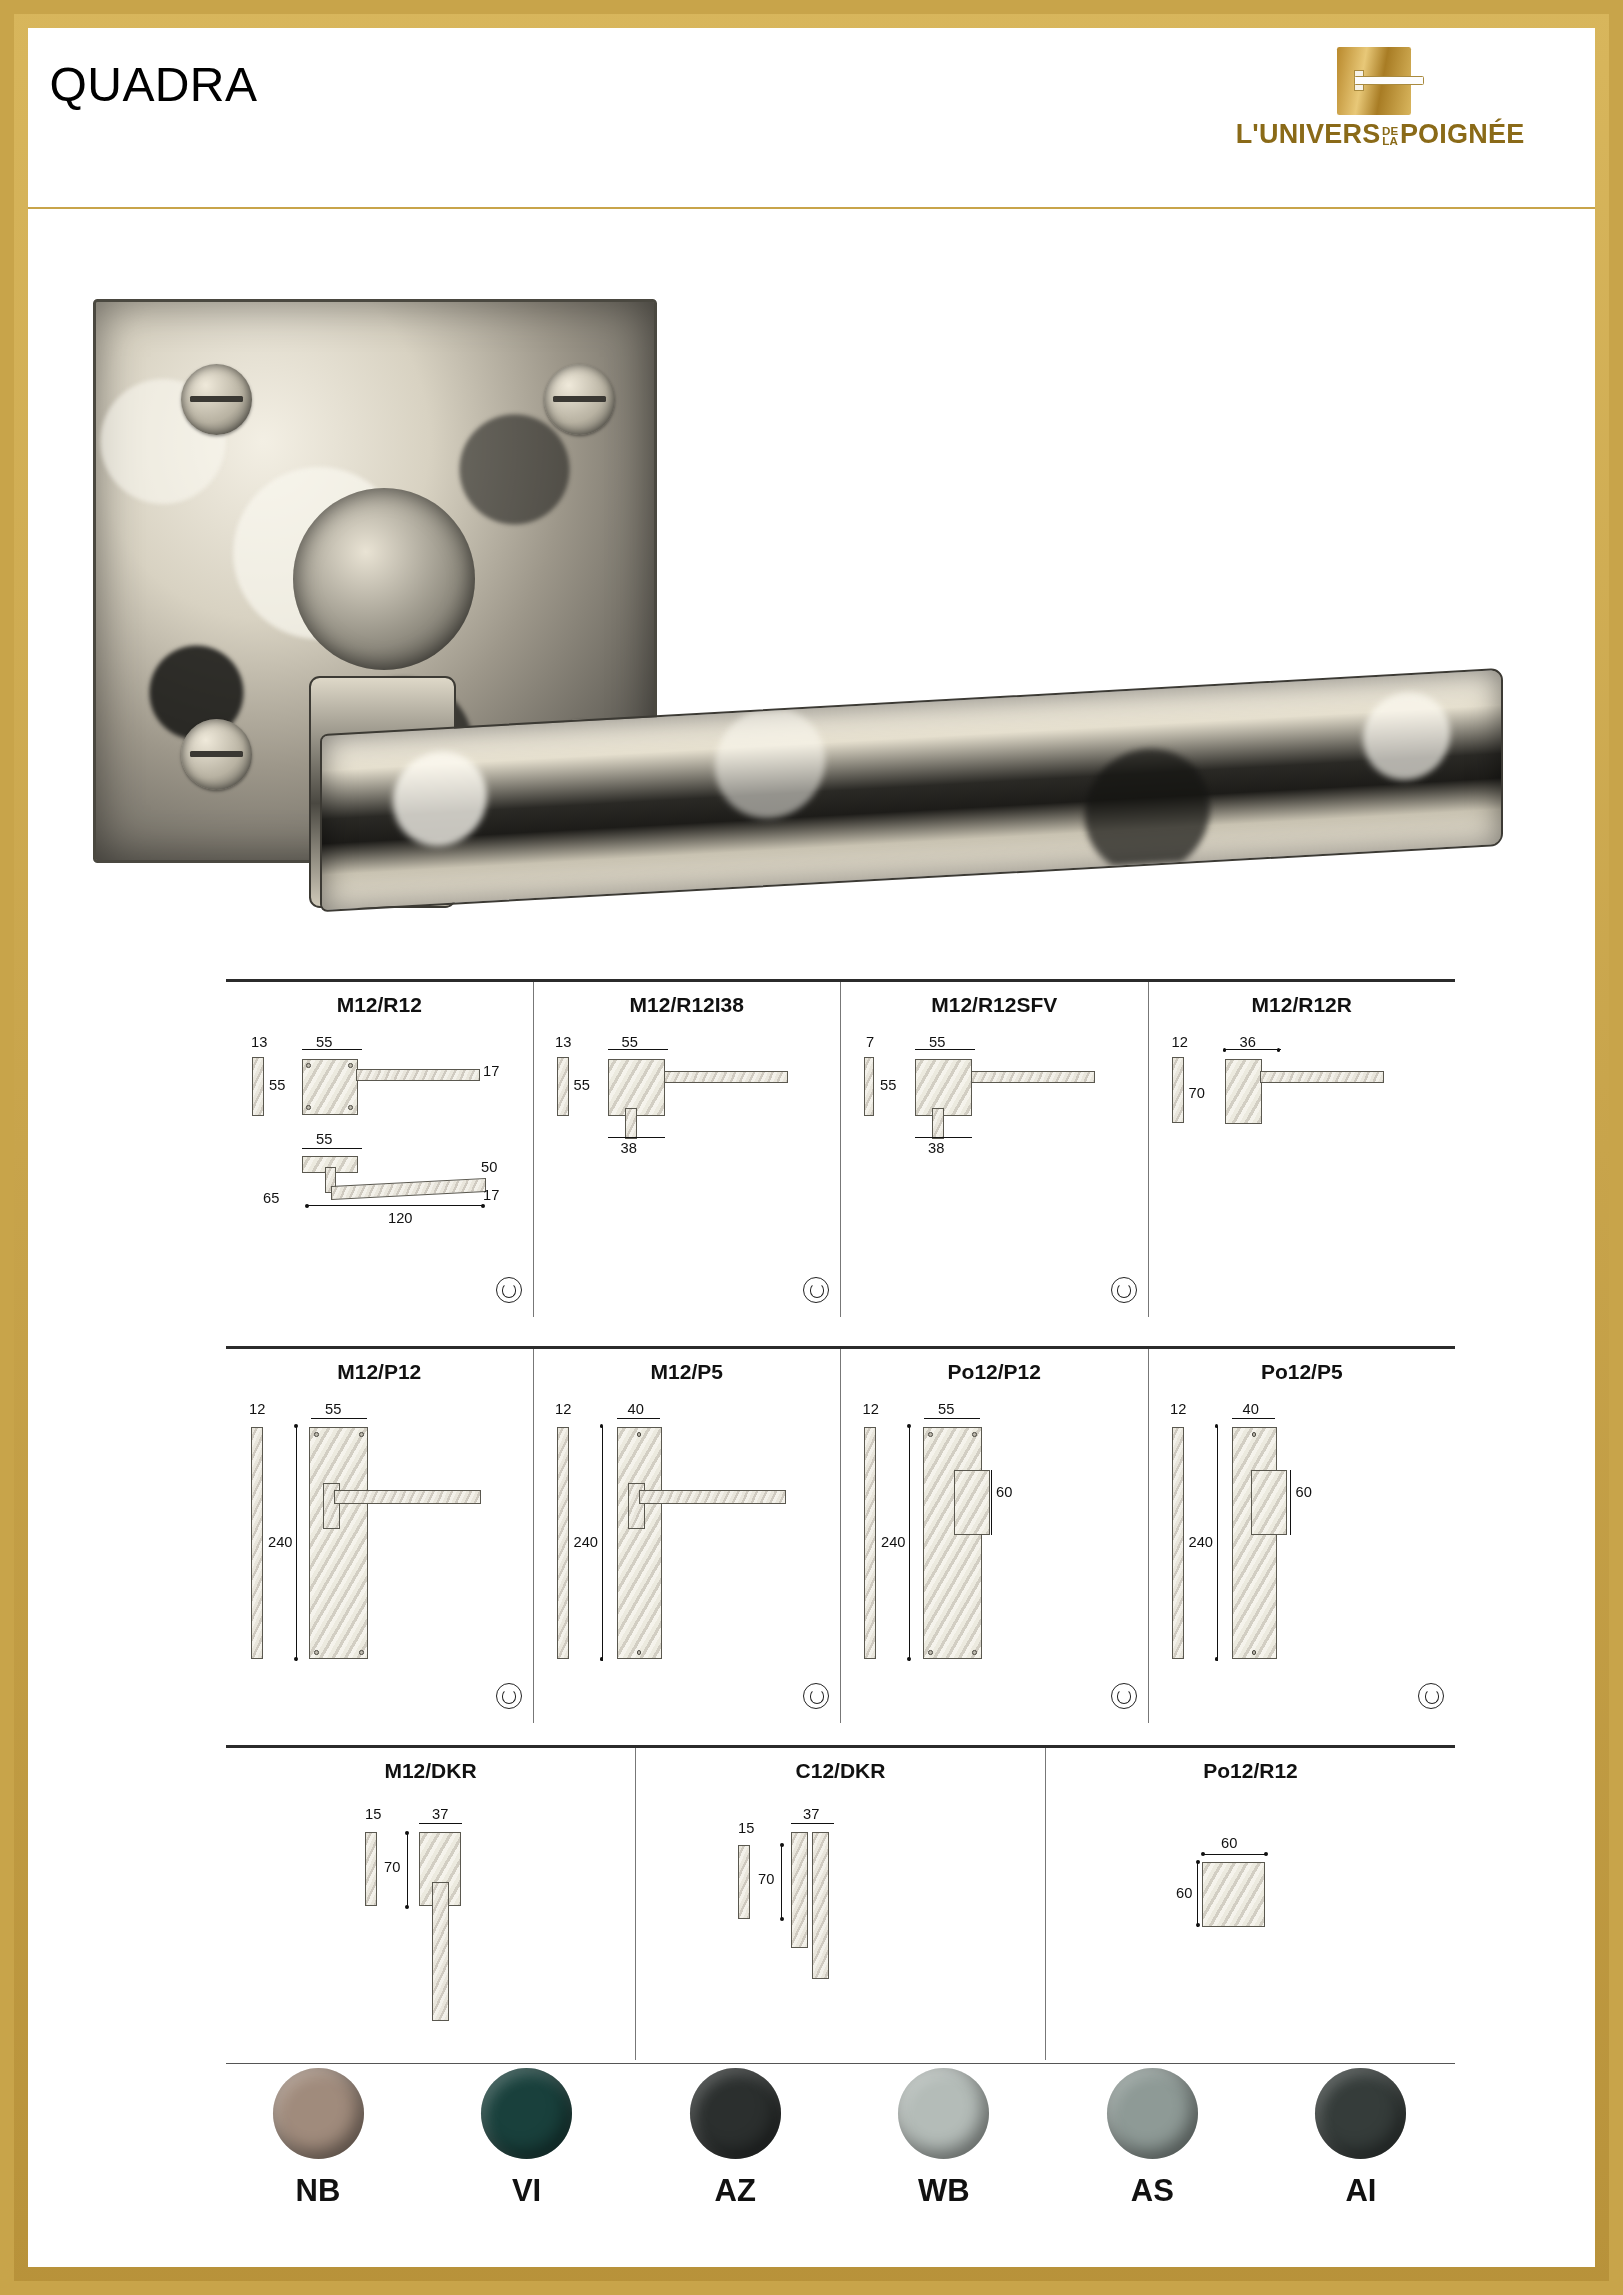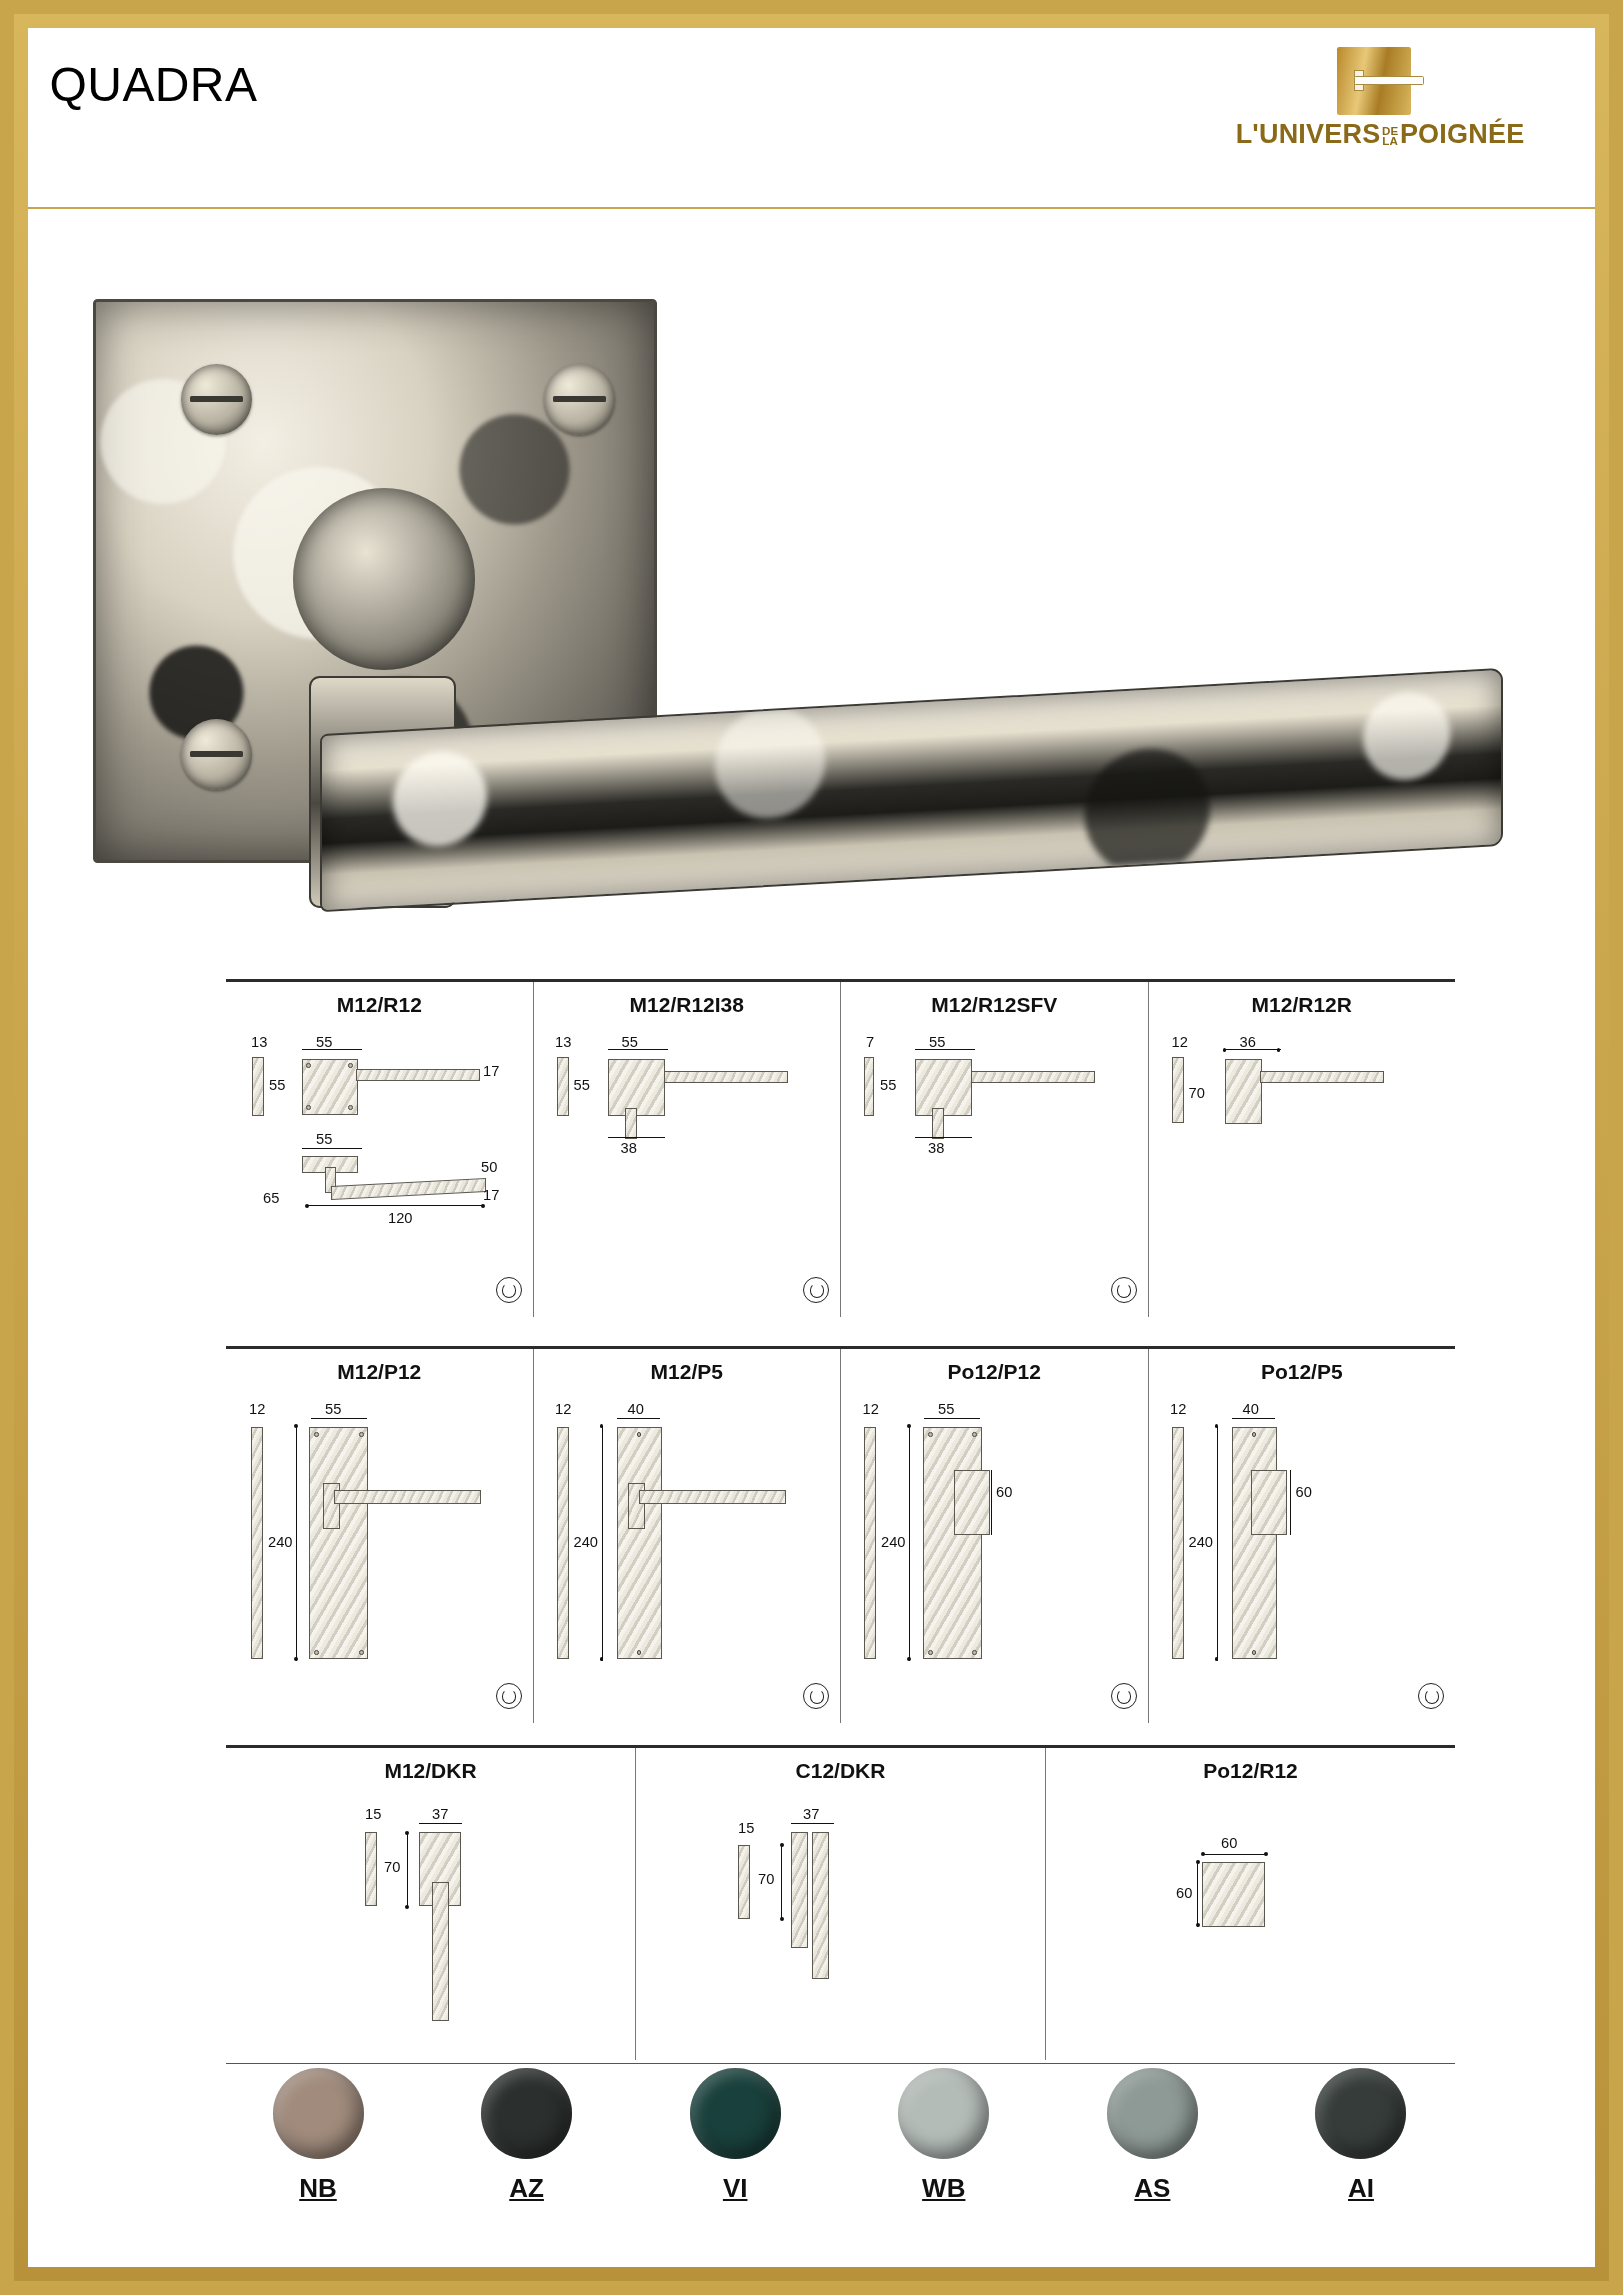--- a/index.html
+++ b/index.html
@@ -290,24 +290,23 @@
     text-align: center;
   }
   .swatch {
     width: 91px; height: 91px;
     border-radius: 50%;
     margin: 0 auto;
     box-shadow: inset -6.2px -7.7px 17px rgba(0,0,0,0.45), inset 4.6px 6.2px 14px rgba(255,255,255,0.25);
   }
   .finish-label {
     margin-top: 14px;
-    font-size: 26px;
+    font-size: 31px;
     font-weight: bold;
     color: #111;
-    text-decoration: underline;
   }
 </style>
 </head>
 <body>
 
 <div class="page-frame">
   <div class="page-inner">
 
     <div class="header">
       <div class="title">QUADRA</div>
@@ -578,26 +577,26 @@
       </div>
       <div class="rule-thin" style="margin-top:3.1px;"></div>
     </div>
 
     <div class="finishes">
       <div class="finish">
         <div class="swatch" style="background:#a08b7c;"></div>
         <div class="finish-label">NB</div>
       </div>
       <div class="finish">
+        <div class="swatch" style="background:#19403c;"></div>
+        <div class="finish-label">VI</div>
+      </div>
+      <div class="finish">
         <div class="swatch" style="background:#2b2f2e;"></div>
         <div class="finish-label">AZ</div>
-      </div>
-      <div class="finish">
-        <div class="swatch" style="background:#19403c;"></div>
-        <div class="finish-label">VI</div>
       </div>
       <div class="finish">
         <div class="swatch" style="background:#b4bcb8;"></div>
         <div class="finish-label">WB</div>
       </div>
       <div class="finish">
         <div class="swatch" style="background:#8e9a96;"></div>
         <div class="finish-label">AS</div>
       </div>
       <div class="finish">

